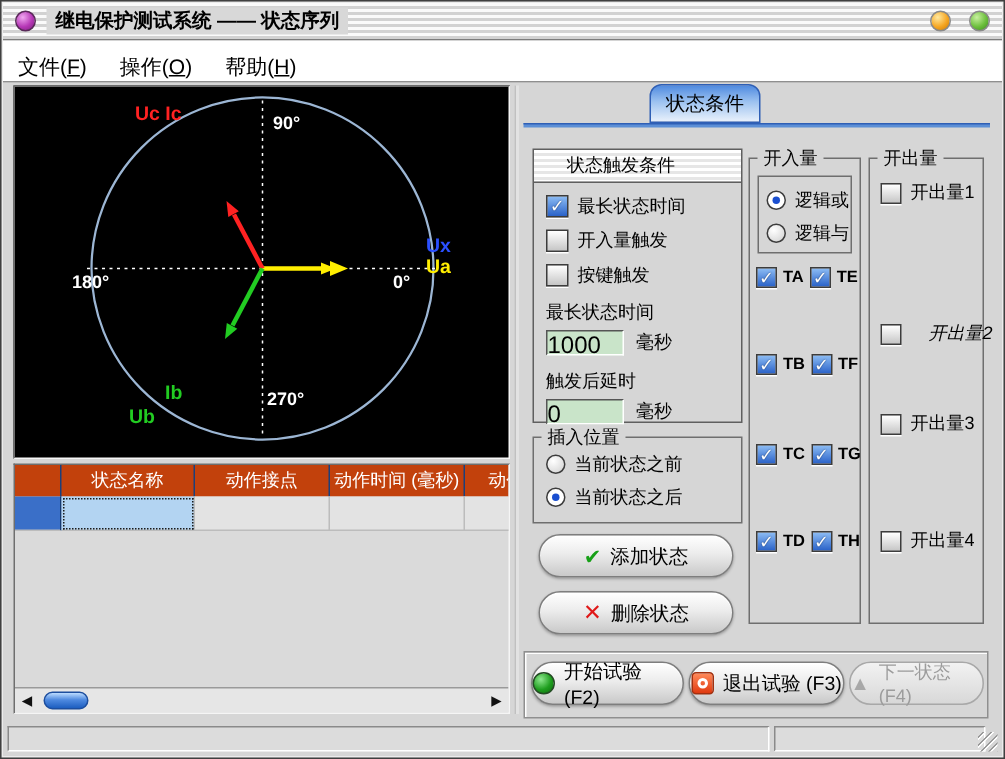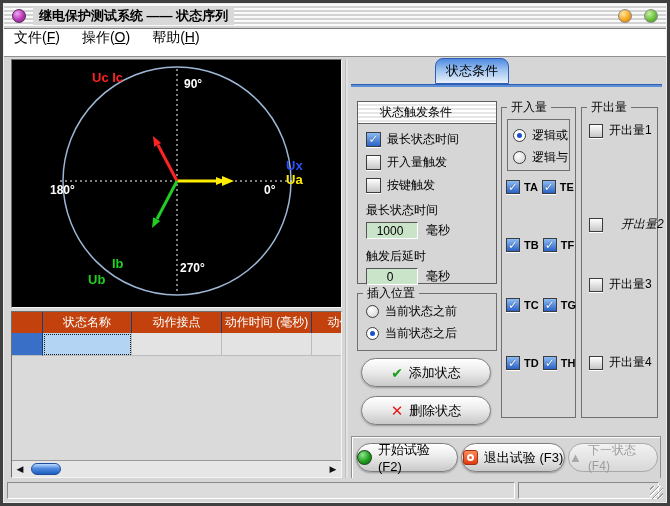--- a/index.html
+++ b/index.html
@@ -1,34 +1,34 @@
 <!DOCTYPE html>
 <html><head>
 <meta charset="utf-8">
 <style>
   html,body{margin:0;padding:0;background:#9a9a9a;}
   *{box-sizing:border-box;font-family:"Liberation Sans","DejaVu Sans",sans-serif;}
   .window{position:relative;width:670px;height:506px;background:#d6d6d6;
-    border:3px solid #404040;box-shadow:inset 0 0 0 1px #ececec;overflow:hidden;}
+    border:1px solid #404040;box-shadow:inset 0 0 0 1px #ececec;overflow:hidden;}
 
   
   .titlebar{position:absolute;left:1px;top:1px;right:1px;height:25px;
     background:repeating-linear-gradient(180deg,#fafafa 0 2px,#d2d2d2 2px 4px);
     border-bottom:1px solid #7c7c7c;display:flex;align-items:center;padding:0 8px;gap:7px;}
   .app-icon{width:14px;height:14px;border-radius:50%;border:1px solid #5a2a5a;
     background:radial-gradient(circle at 35% 30%,#f0a6f0,#b637b6 55%,#7c1f7c);flex:0 0 auto;}
   .title-text{font-size:13px;font-weight:bold;color:#000;white-space:nowrap;background:#d8d8d8;padding:0 6px;}
   .tb-spacer{flex:1;}
   .tb-btn{width:14px;height:14px;border-radius:50%;border:1px solid #8a8a8a;display:inline-block;margin-left:5px;}
   .tb-btn.orange{background:radial-gradient(circle at 35% 30%,#ffe9a0,#f5a623 55%,#c87800);}
   .tb-btn.green{background:radial-gradient(circle at 35% 30%,#c8f0a0,#6cbf3c 55%,#3c8a1e);}
 
   
   .menubar{position:absolute;left:1px;top:26px;right:1px;height:28px;background:#fff;
-    border-bottom:1px solid #8f8f8f;display:flex;align-items:flex-start;padding:0 10px;gap:22px;}
+    border-bottom:1px solid #8f8f8f;display:flex;align-items:flex-end;padding:0 10px;gap:22px;}
   .menu-item{font-size:14px;color:#000;cursor:default;white-space:nowrap;}
   .menu-item u{text-decoration:underline;}
 
   
   .phasor{position:absolute;left:8px;top:56px;width:331px;height:249px;background:#000;
     border-top:1px solid #6e6e6e;border-left:1px solid #6e6e6e;
     border-right:1px solid #f5f5f5;border-bottom:1px solid #f5f5f5;}
   .phasor svg{display:block;}
 
   
@@ -70,21 +70,21 @@
   .cb-row{display:flex;align-items:center;gap:6px;margin:7px 0 0 8px;height:16px;}
   .checkbox{width:15px;height:15px;border:1px solid #3c3c3c;flex:0 0 auto;
     background:linear-gradient(180deg,#ffffff,#c6c6c6);display:flex;align-items:center;justify-content:center;
     box-shadow:0 1px 0 #fff;}
   .checkbox.checked{background:linear-gradient(180deg,#8cbcf4,#2a62c8);}
   .checkbox .mark{font-size:12px;font-weight:bold;color:#fff;line-height:1;text-shadow:0 0 1px #0a2a5a;display:none;}
   .checkbox.checked .mark{display:block;}
   .cb-label{font-size:12px;color:#000;white-space:nowrap;}
   .field-label{font-size:12px;margin:9px 0 0 8px;}
   .field-row{display:flex;align-items:center;gap:8px;margin:3px 0 0 8px;}
-  .num-input{width:52px;height:17px;background:#c9e4c9;font-size:12px;text-align:center;padding:1px 4px 0 0;
+  .num-input{width:52px;height:17px;background:#c9e4c9;font-size:16px;text-align:left;padding:1px 4px 0 0;
     border-top:1px solid #555;border-left:1px solid #555;border-right:1px solid #fff;border-bottom:1px solid #fff;}
   .unit{font-size:12px;}
 
   
   .groupbox{position:absolute;border:1px solid #6f6f6f;background:#d6d6d6;}
   .legend{position:absolute;top:-9px;left:5px;background:#d6d6d6;padding:0 4px;font-size:12px;white-space:nowrap;}
   .radio-row{display:flex;align-items:center;gap:6px;height:16px;}
   .radio{width:13px;height:13px;border-radius:50%;border:1px solid #3c3c3c;flex:0 0 auto;
     background:radial-gradient(circle at 35% 30%,#ffffff,#cfcfcf);position:relative;}
   .radio.selected{background:#fff;}

